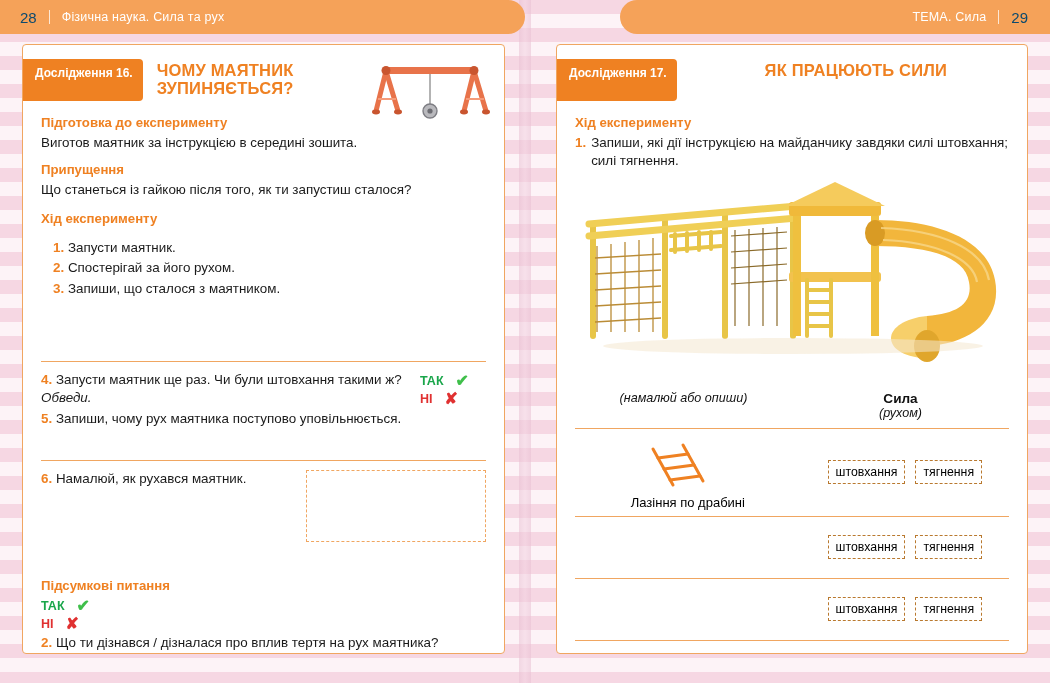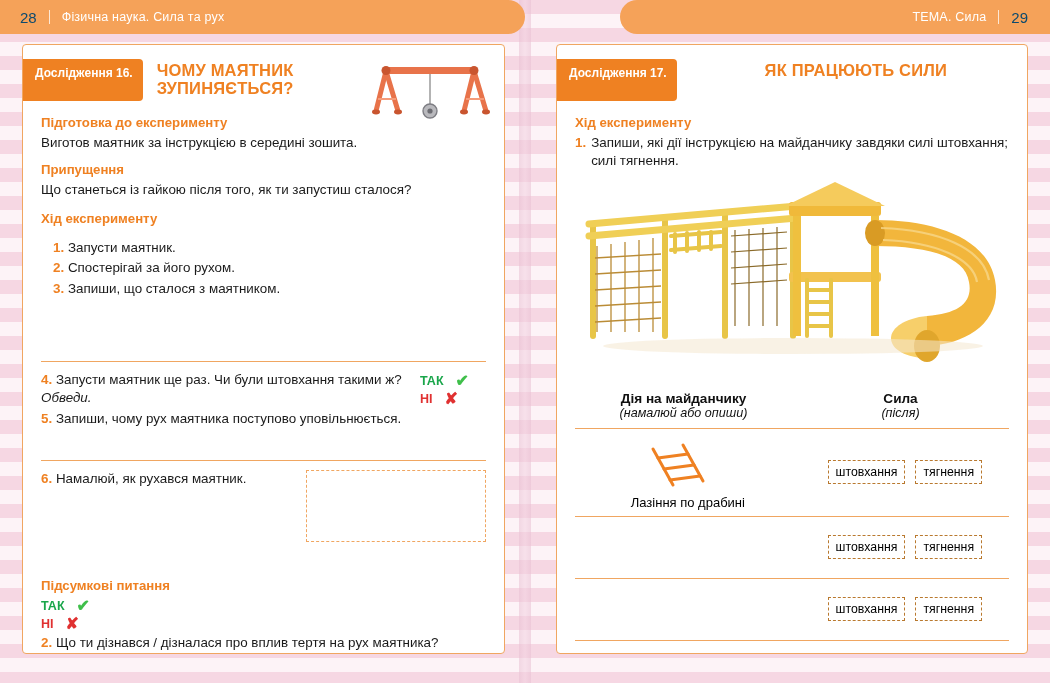--- a/index.html
+++ b/index.html
@@ -373,26 +373,25 @@
             <path d="M308 64 C360 66 398 82 402 106"></path>
           </g>
 
           <ellipse cx="218" cy="170" rx="190" ry="8" fill="#f4e7cf" opacity=".55"></ellipse>
         </svg>
       </div>
 
       <div style="margin-top:10px;">
         <div class="tbl-head">
           <div class="left-col">
-            <div class="tbl-h1">Дія на майданчику</div>
             <div class="tbl-h2">(намалюй або опиши)</div>
           </div>
           <div class="right-col">
             <div class="tbl-h1">Сила</div>
-            <div class="tbl-h2">(після)</div>
+            <div class="tbl-h2">(рухом)</div>
           </div>
         </div>
 
         <div class="cell-row" style="margin-top:8px; height:88px;">
           <div class="left-col" style="text-align:center;">
             <svg viewBox="0 0 90 50" width="90" height="50" style="margin-top:6px;">
               <g stroke="#ef8122" stroke-width="3" stroke-linecap="round" fill="none">
                 <line x1="10" y1="8" x2="30" y2="44"></line>
                 <line x1="40" y1="4" x2="60" y2="40"></line>
                 <line x1="15" y1="17" x2="45" y2="13"></line>

